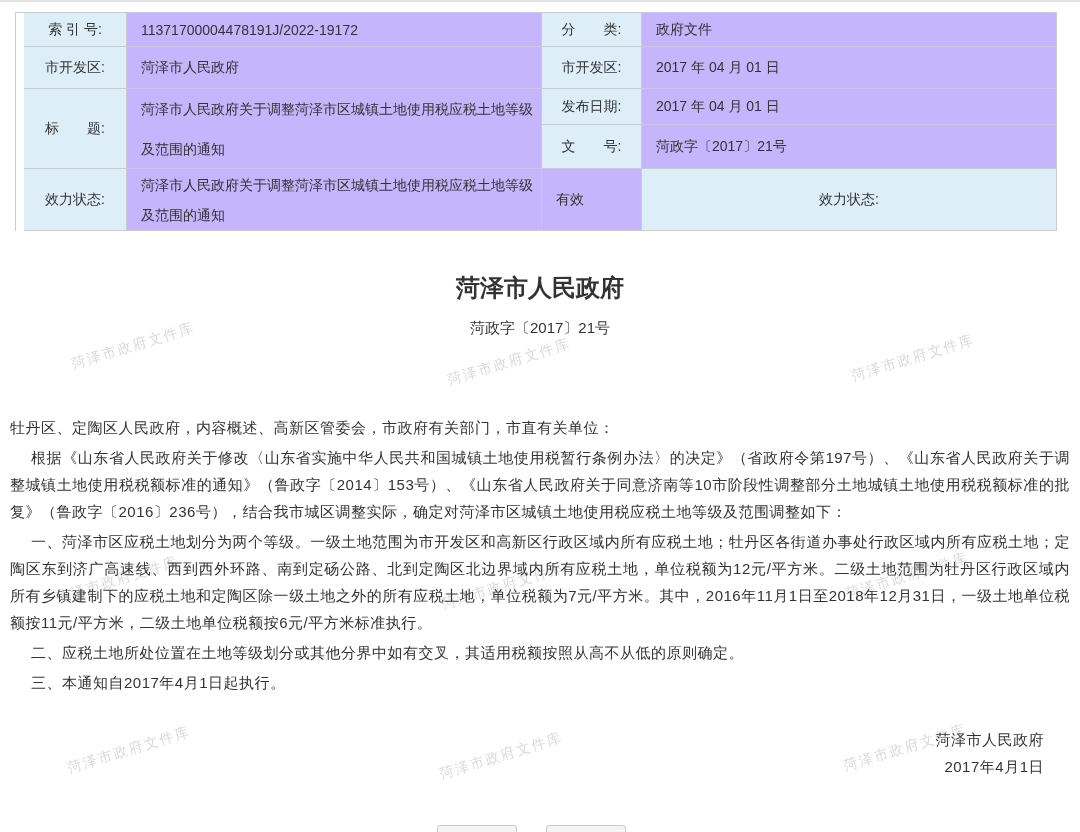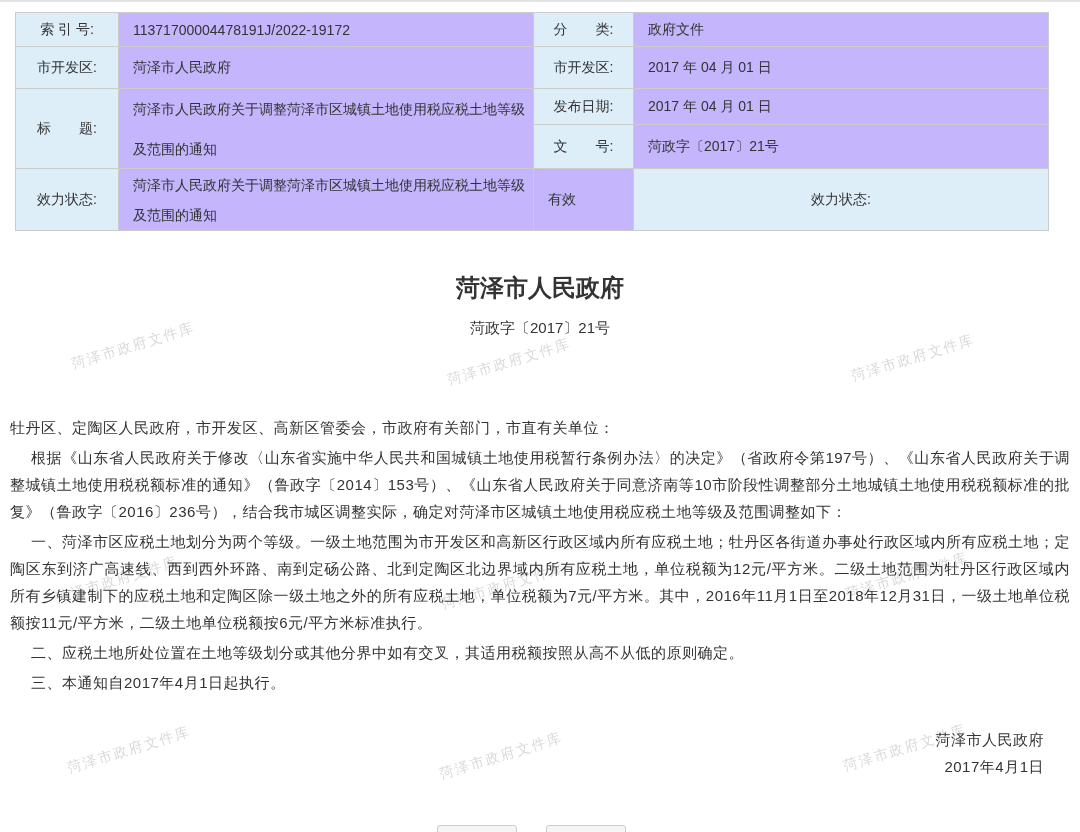--- a/index.html
+++ b/index.html
@@ -15,21 +15,21 @@
   .wm-layer{position:absolute;inset:0;z-index:0;pointer-events:none;}
   .wm{
     position:absolute;white-space:nowrap;color:#d9d9d9;font-size:14px;
     letter-spacing:2px;transform:rotate(-17deg);transform-origin:0 50%;
   }
 
   
   .meta{
     position:absolute;left:15px;top:12px;width:1033px;display:flex;z-index:2;
     border-top:1px solid #cccccc;border-left:1px solid #cccccc;
-    font-size:14px;background:#ffffff;
+    font-size:14px;background:#ffffff;padding-left:8px;
   }
   .meta-half{display:grid;}
   .meta-left{grid-template-columns:103px 415px;grid-template-rows:34px 42px 80px 62px;}
   .meta-right{grid-template-columns:100px 415px;grid-template-rows:34px 42px 36px 44px 62px;}
   .cell{
     border-right:1px solid #cccccc;border-bottom:1px solid #cccccc;
     display:flex;align-items:center;box-sizing:border-box;
   }
   .lbl{background:#ddeef9;justify-content:center;text-align:center;padding:0 4px;}
   .val{background:#c4b5fd;padding:2px 8px 2px 14px;}
@@ -98,21 +98,21 @@
     <div class="cell lbl">效力状态:</div>
   </div>
 </div>
 
 <div class="doc-head">
   <div class="t1">菏泽市人民政府</div>
   <div class="docno">菏政字〔2017〕21号</div>
 </div>
 
 <div class="doc-body">
-  <p>牡丹区、定陶区人民政府，市开发区、高新区管委会，市政府有关部门，市直有关单位：</p>
+  <p>牡丹区、定陶区人民政府，内容概述、高新区管委会，市政府有关部门，市直有关单位：</p>
   <p class="indent">根据《山东省人民政府关于修改〈山东省实施中华人民共和国城镇土地使用税暂行条例办法〉的决定》（省政府令第197号）、《山东省人民政府关于调整城镇土地使用税税额标准的通知》（鲁政字〔2014〕153号）、《山东省人民政府关于同意济南等10市阶段性调整部分土地城镇土地使用税税额标准的批复》（鲁政字〔2016〕236号），结合我市城区调整实际，确定对菏泽市区城镇土地使用税应税土地等级及范围调整如下：</p>
   <p class="indent">一、菏泽市区应税土地划分为两个等级。一级土地范围为市开发区和高新区行政区域内所有应税土地；牡丹区各街道办事处行政区域内所有应税土地；定陶区东到济广高速线、西到西外环路、南到定砀公路、北到定陶区北边界域内所有应税土地，单位税额为12元/平方米。二级土地范围为牡丹区行政区域内所有乡镇建制下的应税土地和定陶区除一级土地之外的所有应税土地，单位税额为7元/平方米。其中，2016年11月1日至2018年12月31日，一级土地单位税额按11元/平方米，二级土地单位税额按6元/平方米标准执行。</p>
   <p class="indent">二、应税土地所处位置在土地等级划分或其他分界中如有交叉，其适用税额按照从高不从低的原则确定。</p>
   <p class="indent">三、本通知自2017年4月1日起执行。</p>
   <div class="signature">
     <div>菏泽市人民政府</div>
     <div>2017年4月1日</div>
   </div>
 </div>
 

